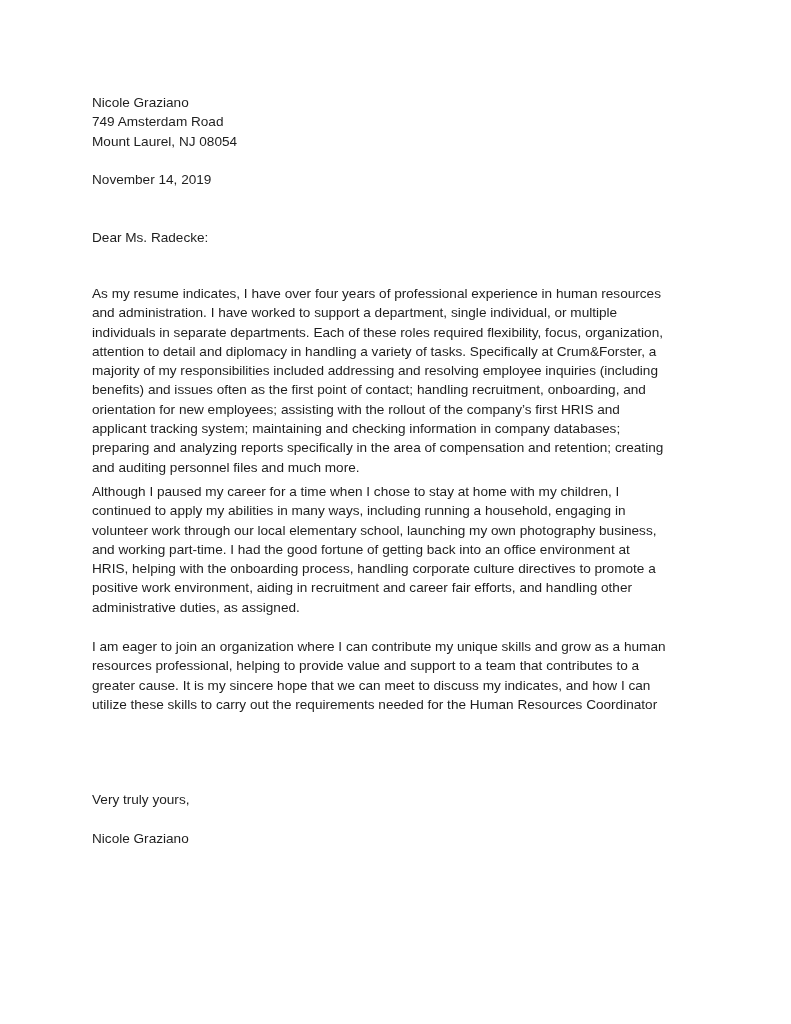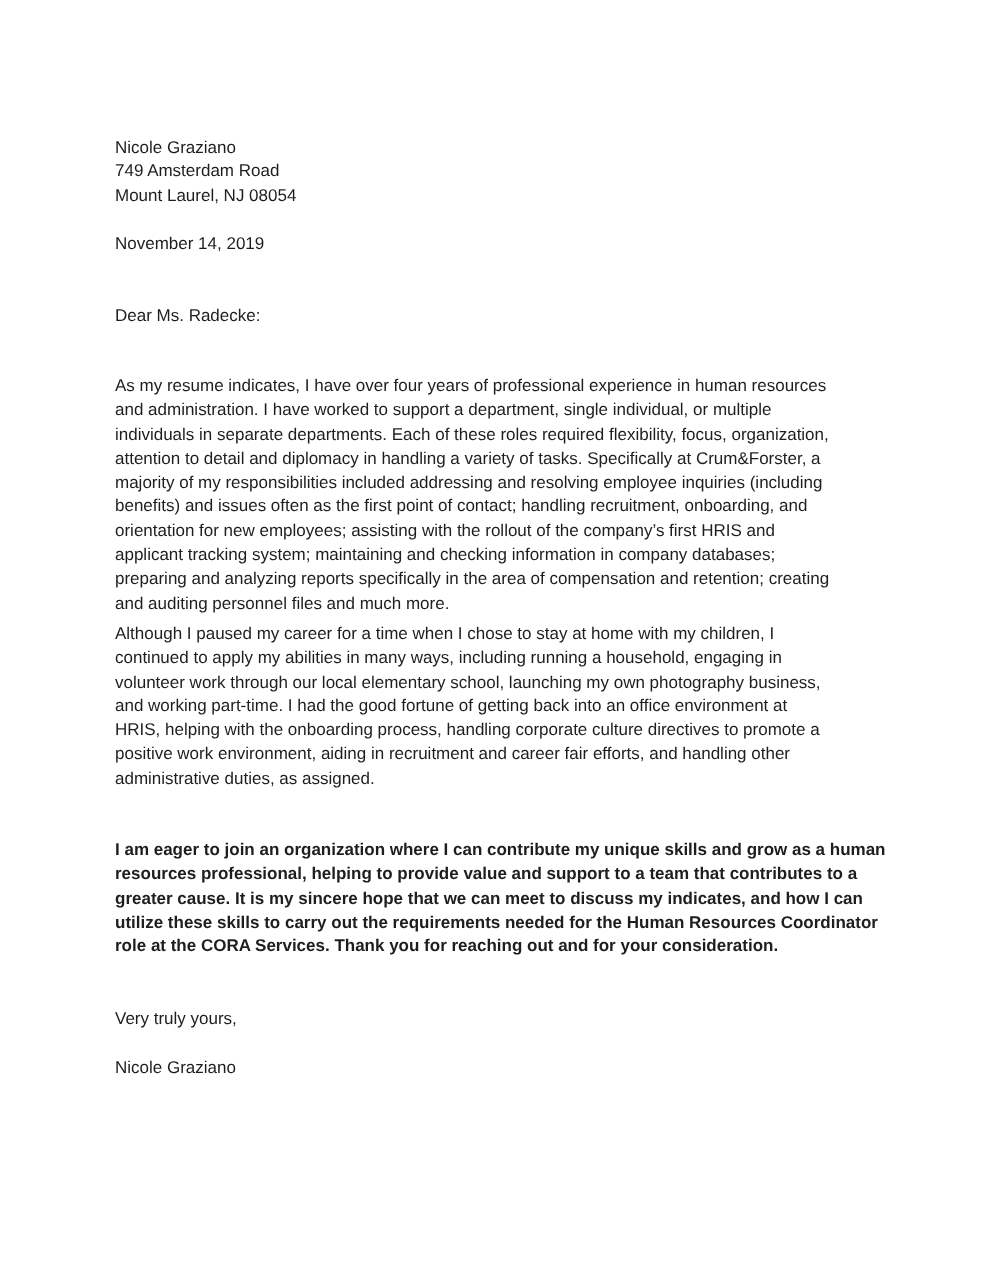--- a/index.html
+++ b/index.html
@@ -1,18 +1,18 @@
 <!DOCTYPE html>
 <html><head>
   <meta charset="utf-8">
   <style>
     html, body { margin: 0; padding: 0; background: #ffffff; }
     body { width: 791px; height: 1024px; position: relative; overflow: hidden; }
     .page {
-      position: absolute; left: 0; top: 0; width: 791px; height: 945px; background: #fff; margin-top: 15px;
+      position: absolute; left: 0; top: 0; width: 791px; height: 945px; background: #fff;
     }
     .text {
       position: absolute; left: 92px;
       font-family: "Liberation Sans", sans-serif;
       font-size: 13.6px; color: #1e1e1e;
       line-height: 19.3px; white-space: nowrap;
     }
     .line { display: block; height: 19.3px; }
   </style>
 </head>
@@ -50,26 +50,25 @@
   <div class="text" style="top:482px;">
     <span class="line">Although I paused my career for a time when I chose to stay at home with my children, I</span>
     <span class="line">continued to apply my abilities in many ways, including running a household, engaging in</span>
     <span class="line">volunteer work through our local elementary school, launching my own photography business,</span>
     <span class="line">and working part-time.  I had the good fortune of getting back into an office environment at</span>
     <span class="line">HRIS, helping with the onboarding process, handling corporate culture directives to promote a</span>
     <span class="line">positive work environment, aiding in recruitment and career fair efforts, and handling other</span>
     <span class="line">administrative duties, as assigned.</span>
   </div>
 
-  <div class="text" style="top:655px;font-weight:bold;">
+  <div class="text" style="top:637px;">
     <span class="line">I am eager to join an organization where I can contribute my unique skills and grow as a human</span>
     <span class="line">resources professional, helping to provide value and support to a team that contributes to a</span>
     <span class="line">greater cause.  It is my sincere hope that we can meet to discuss my indicates, and how I can</span>
     <span class="line">utilize these skills to carry out the requirements needed for the Human Resources Coordinator</span>
-    <span class="line">role at the CORA Services.  Thank you for reaching out and for your consideration.</span>
   </div>
 
   <div class="text" style="top:790px;">
     <span class="line">Very truly yours,</span>
   </div>
 
   <div class="text" style="top:829px;">
     <span class="line">Nicole Graziano</span>
   </div>
 

